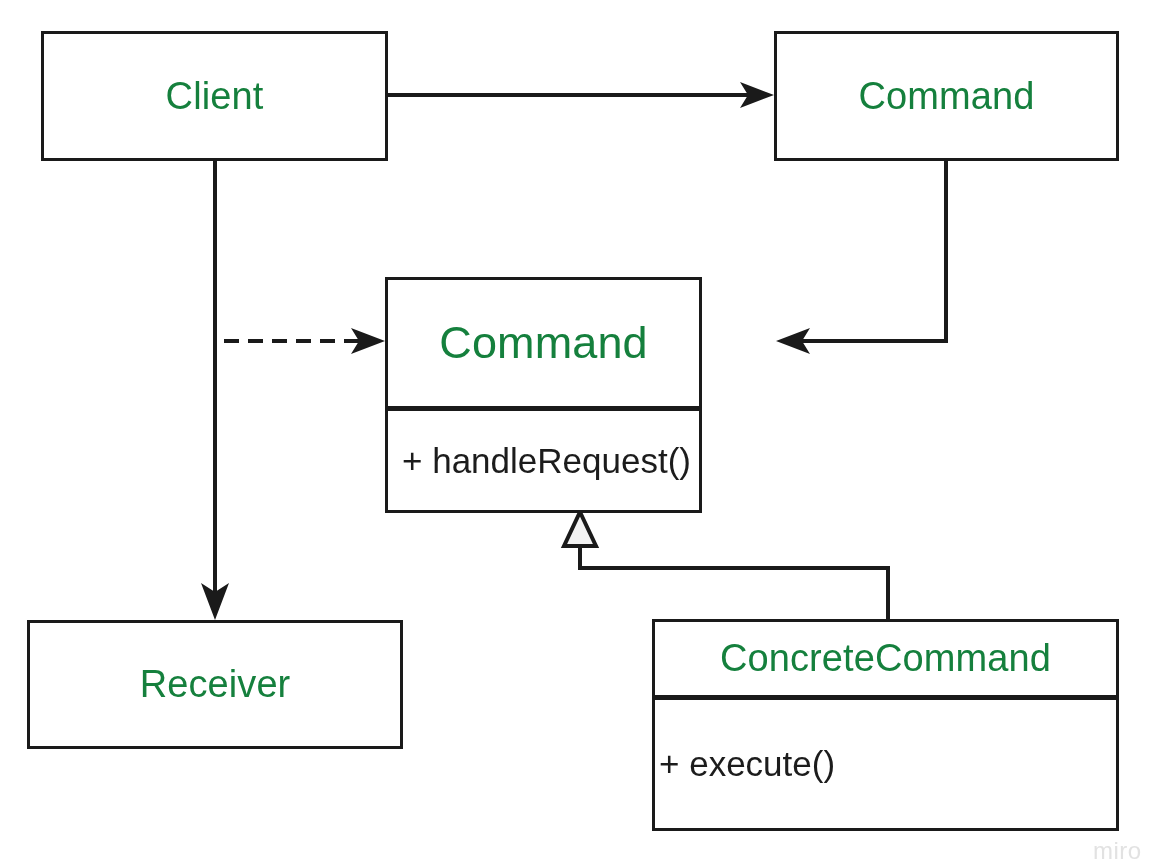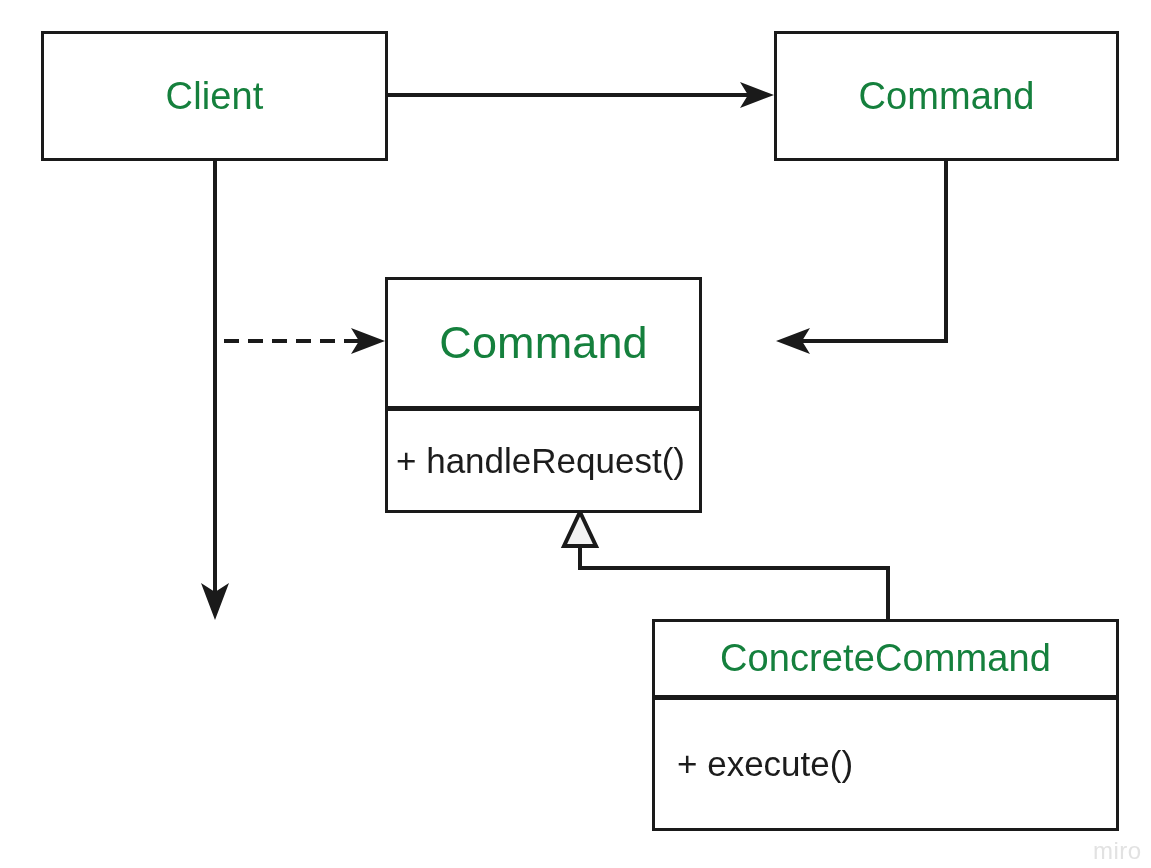--- a/index.html
+++ b/index.html
@@ -78,25 +78,25 @@
   #box-invoker     { left: 774px; top: 31px;  width: 345px; height: 130px; }
   #box-command     { left: 385px; top: 277px; width: 317px; height: 236px; }
   #box-receiver    { left: 27px;  top: 620px; width: 376px; height: 129px; }
   #box-concrete    { left: 652px; top: 619px; width: 467px; height: 212px; }
 
   #box-client   .box-title { font-size: 38px; }
   #box-invoker  .box-title { font-size: 38px; }
   #box-receiver .box-title { font-size: 38px; }
   #box-command  .compartment-title { height: 126px; }
   #box-command  .box-title { font-size: 45px; }
-  #box-command  .compartment-members { padding-left: 8px; }
+  #box-command  .compartment-members { padding-left: 14px; }
   #box-command  .member-line { font-size: 35px; }
   #box-concrete .compartment-title { height: 73px; justify-content: center; }
   #box-concrete .box-title { font-size: 38px; }
-  #box-concrete .compartment-members { padding-left: 22px; }
+  #box-concrete .compartment-members { padding-left: 4px; }
   #box-concrete .member-line { font-size: 35px; }
 
   #watermark {
     position: absolute;
     left: 1093px;
     top: 824px;
     font-size: 24px;
     color: #e2e2e2;
     letter-spacing: 0.5px;
     font-weight: normal;
@@ -152,20 +152,25 @@
   <div class="uml-box" id="box-command">
     <div class="compartment-title">
       <span class="box-title">Command</span>
     </div>
     <div class="divider"></div>
     <div class="compartment-members">
       <span class="member-line">+ handleRequest()</span>
     </div>
   </div>
 
+  <div class="uml-box" id="box-receiver">
+    <div class="title-only">
+      <span class="box-title">Receiver</span>
+    </div>
+  </div>
 
   <div class="uml-box" id="box-concrete">
     <div class="compartment-title">
       <span class="box-title">ConcreteCommand</span>
     </div>
     <div class="divider"></div>
     <div class="compartment-members">
       <span class="member-line">+ execute()</span>
     </div>
   </div>

